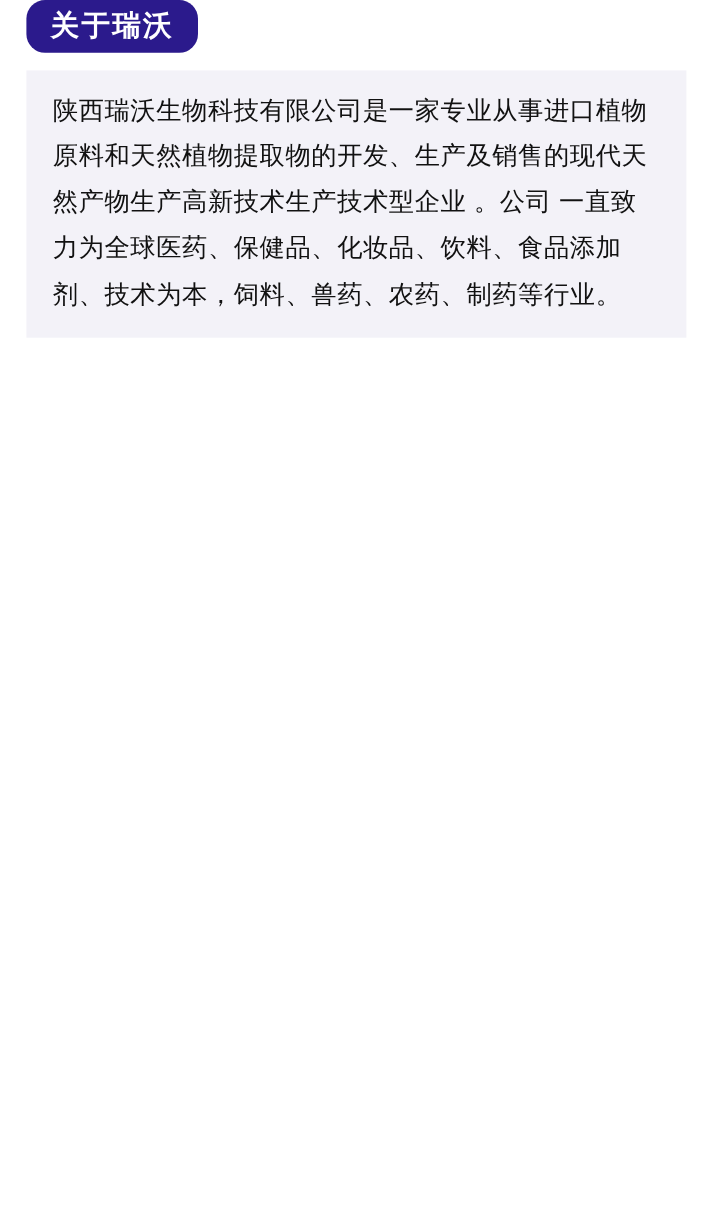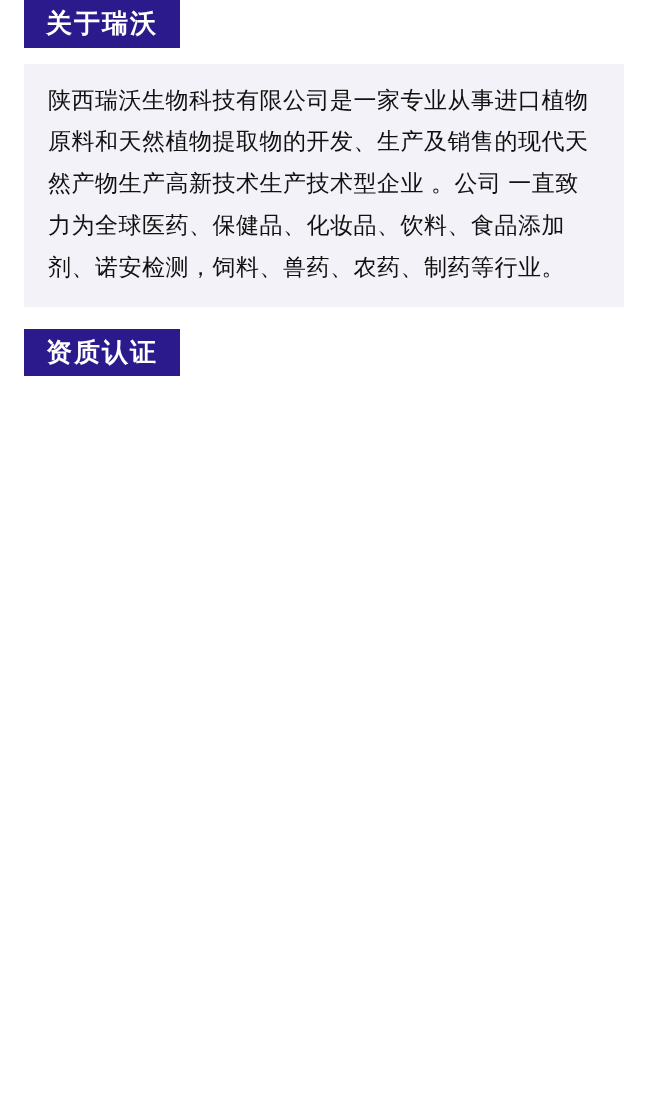--- a/index.html
+++ b/index.html
@@ -25,20 +25,21 @@
   }
   .heading {
     display: inline-block;
     background: #2b1a8c;
     color: #ffffff;
     font-size: 26px;
     font-weight: bold;
     letter-spacing: 2px;
     padding: 9px 22px 10px 22px;
     line-height: 1.1;
+    border-radius: 17px;
   }
   .heading-wrap {
     padding-left: 24px;
   }
   .body-box {
     background: #f3f2f8;
     color: #111111;
     font-size: 23px;
     line-height: 1.82;
     letter-spacing: 0.5px;
@@ -60,23 +61,20 @@
 </style>
 </head>
 <body>
 
 <div class="page">
 
   <div class="section s1">
     <div class="heading-wrap">
       <span class="heading">关于瑞沃</span>
     </div>
-    <div class="body-box no-wrap-fix"> 陕西瑞沃生物科技有限公司是一家专业从事进口植物原料和天然植物提取物的开发、生产及销售的现代天然产物生产高新技术生产技术型企业 。公司 一直致力为全球医药、保健品、化妆品、饮料、食品添加剂、诺安检测，饲料、兽药、农药、制药等行业。</div>
+    <div class="body-box no-wrap-fix"> 陕西瑞沃生物科技有限公司是一家专业从事进口植物原料和天然植物提取物的开发、生产及销售的现代天然产物生产高新技术生产技术型企业 。公司 一直致力为全球医药、保健品、化妆品、饮料、食品添加剂、技术为本，饲料、兽药、农药、制药等行业。</div>
   </div>
 
   <div class="section s2">
-    <div class="heading-wrap">
-      <span class="heading">资质认证</span>
-    </div>
   </div>
 
 
 </div>
 
 </body></html>

